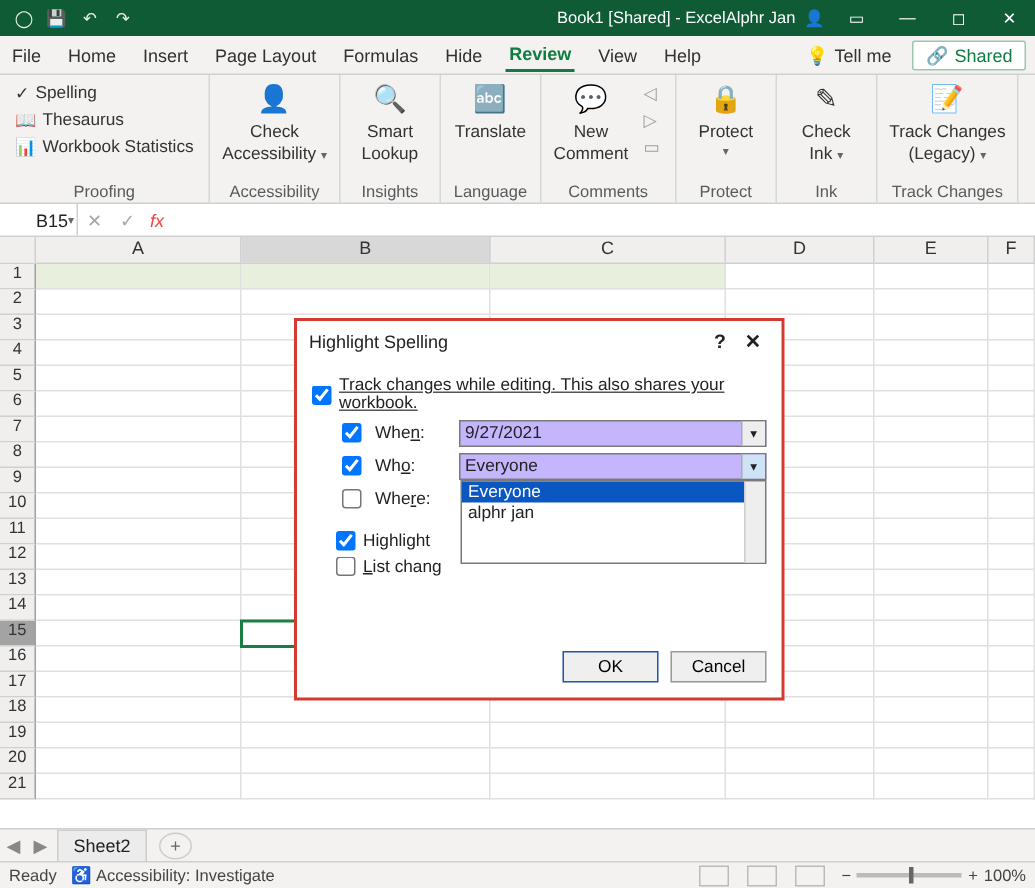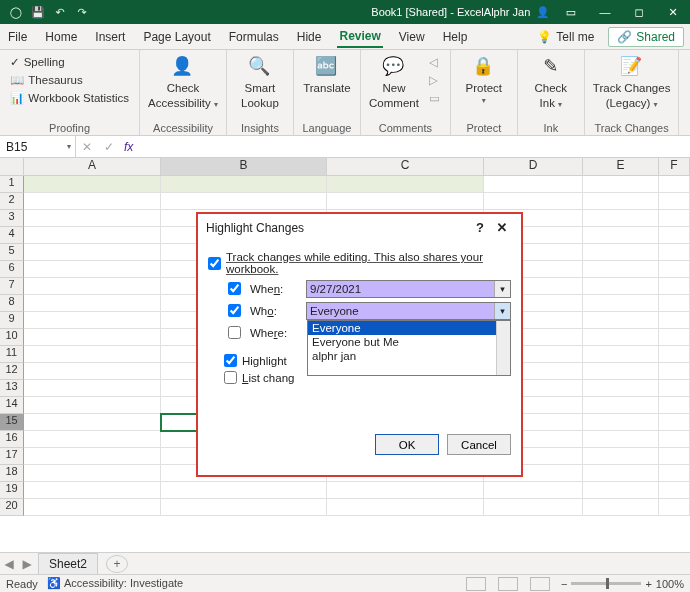--- a/index.html
+++ b/index.html
@@ -28,24 +28,24 @@
   .group .body { flex: 1; display: flex; align-items: flex-start; gap: 8px; }
   .group .footer { text-align: center; font-size: 11px; color: #5a5a5a; padding-top: 1px; }
   .stack { display: flex; flex-direction: column; gap: 2px; font-size: 11.5px; color: #333; }
   .stack .ritem { display: flex; align-items: center; gap: 4px; padding: 1px 2px; white-space: nowrap; }
   .rbig { display: flex; flex-direction: column; align-items: center; font-size: 11.5px; color: #333; text-align: center; line-height: 1.1; gap: 2px; min-width: 50px; }
   .rbig .ico { width: 26px; height: 26px; display: inline-flex; align-items: center; justify-content: center; font-size: 18px; }
   .dd { font-size: 8px; color: #666; }
 
   
   .fbar { display: flex; align-items: center; height: 22px; border-bottom: 1px solid #d0d0d0; }
-  .namebox { width: 76px; border-right: 1px solid #d0d0d0; padding-left: 6px; font-size: 12px; display:flex; align-items:center; height:100%; }
+  .namebox { width: 52px; border-right: 1px solid #d0d0d0; padding-left: 24px; font-size: 12px; display:flex; align-items:center; height:100%; }
   .namebox .dd { margin-left: auto; padding-right: 4px; }
   .fbar .fbtn { width: 22px; text-align: center; color: #a7a7a7; font-size: 12px; }
-  .fbar .fx { font-style: italic; color: #4c1d95; font-size: 12px; padding: 0 4px; }
+  .fbar .fx { font-style: italic; color: #ef4444; font-size: 12px; padding: 0 4px; }
 
   
   .grid { position: relative; }
   .colhdrs { display: flex; height: 18px; background: #f0efee; border-bottom: 1px solid #d0d0d0; }
   .rownumcol { width: 24px; border-right: 1px solid #d0d0d0; background: #f0efee; }
   .ch { border-right: 1px solid #d0d0d0; text-align: center; font-size: 12px; color: #333; }
   .rows { }
   .row { display: flex; height: 17px; }
   .rh { width: 24px; border-right: 1px solid #a0a0a0; border-bottom: 1px solid #d0d0d0; background: #f0efee; text-align: center; font-size: 11px; color: #333; }
   .cell { border-right: 1px solid #e0e0e0; border-bottom: 1px solid #e0e0e0; }
@@ -70,21 +70,21 @@
   .statusbar .vbtn{width:20px;height:14px;border:1px solid #bbb;display:inline-block;margin:0 1px}
   .zoom{display:flex;align-items:center;gap:4px}
   .zslider{width:70px;height:3px;background:#bbb;position:relative}
   .zslider::after{content:"";position:absolute;left:50%;top:-4px;width:3px;height:11px;background:#666}
 
   
   .dlgwrap{position:absolute;left:196px;top:212px;width:327px;border:2px solid #d43a2f;background:#fff}
   .dlgtitle{display:flex;align-items:center;padding:6px 8px;font-size:12px}
   .dlgtitle .t{flex:1}
   .dlgtitle .hb,.dlgtitle .xb{width:22px;text-align:center;font-size:13px;font-weight:bold}
-  .dlgbody{padding:6px 10px 20px;font-size:11.5px}
+  .dlgbody{padding:6px 10px 10px;font-size:11.5px}
   .chkrow{display:flex;align-items:center;gap:5px;margin:4px 0}
   .chkrow input{margin:0}
   .sect{margin:6px 0 4px}
   .formrow{display:flex;align-items:center;margin:3px 0 3px 16px;gap:6px}
   .formrow label{width:50px}
   .combo{flex:1;border:1px solid #7a7a7a;height:18px;position:relative;background:#c4b5fd;display:flex;align-items:center;padding-left:3px}
   .combo .arrow{position:absolute;right:0;top:0;width:16px;height:16px;border-left:1px solid #aaa;background:#eee;text-align:center;font-size:9px;line-height:16px}
   .droplist{position:absolute;left:0;top:17px;right:-1px;border:1px solid #7a7a7a;background:#fff;z-index:5;height:56px}
   .droplist .opt{padding:1px 4px;font-size:11.5px}
   .droplist .opt.sel{background:#0a57c2;color:#fff}
@@ -418,26 +418,35 @@
       </div>
       <div class="row">
         <div class="rh">20</div>
         <div class="cell A"></div>
         <div class="cell B"></div>
         <div class="cell C"></div>
         <div class="cell D"></div>
         <div class="cell E"></div>
         <div class="cell F"></div>
       </div>
+      <div class="row">
+        <div class="rh">21</div>
+        <div class="cell A"></div>
+        <div class="cell B"></div>
+        <div class="cell C"></div>
+        <div class="cell D"></div>
+        <div class="cell E"></div>
+        <div class="cell F"></div>
+      </div>
     </div>
 </div>
 
 <div class="dlgwrap">
   <div class="dlgtitle">
-    <span class="t">Highlight Changes</span>
+    <span class="t">Highlight Spelling</span>
     <span class="hb">?</span>
     <span class="xb">✕</span>
   </div>
   <div class="dlgbody">
     <div class="chkrow">
       <input type="checkbox" checked="" style="">
       <span class="under">Track changes while editing. This also shares your workbook.</span>
     </div>
 
     <div class="formrow">
@@ -450,21 +459,20 @@
     </div>
 
     <div class="formrow" style="position:relative">
       <input type="checkbox" checked="" style="">
       <label>Wh<span class="acc">o</span>:</label>
       <div class="combo">
         <span>Everyone</span>
         <span class="arrow" style="background:#cfe3f7">▾</span>
         <div class="droplist">
           <div class="opt sel">Everyone</div>
-          <div class="opt">Everyone but Me</div>
           <div class="opt">alphr jan</div>
           <div class="sb"></div>
         </div>
       </div>
     </div>
 
     <div class="formrow">
       <input type="checkbox" style="">
       <label>Whe<span class="acc">r</span>e:</label>
     </div>

